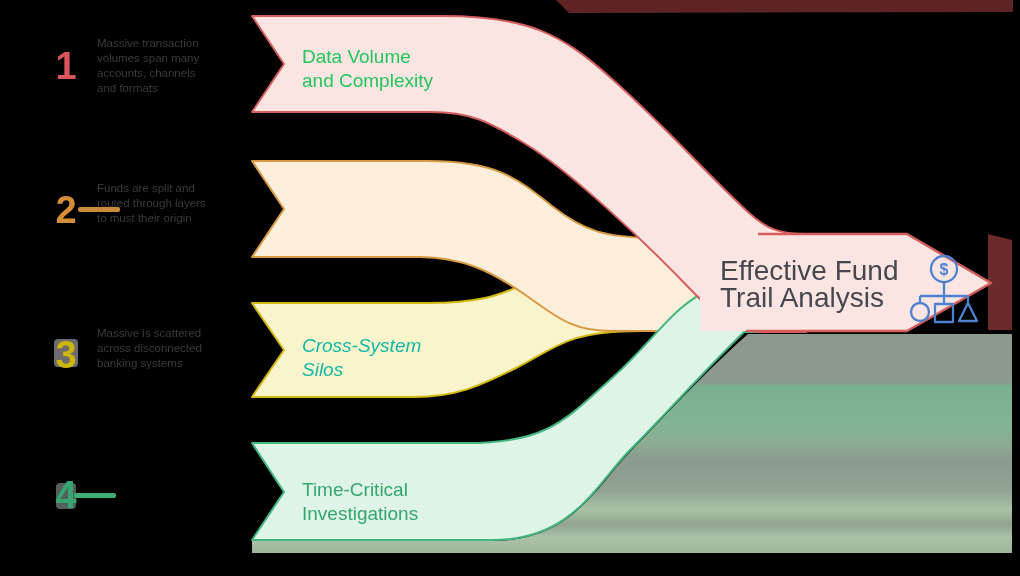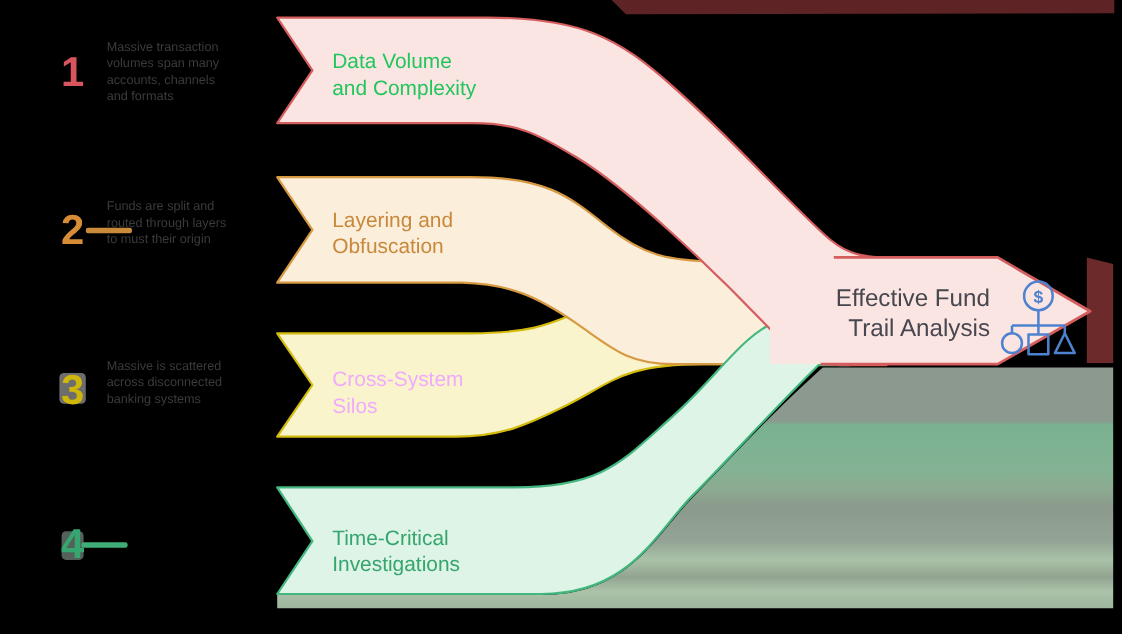--- a/index.html
+++ b/index.html
@@ -5,21 +5,21 @@
   html,body{margin:0;padding:0;background:#000;}
   #stage{position:relative;width:1020px;height:576px;background:#000;overflow:hidden;
          font-family:"Liberation Sans",sans-serif;}
   #stage svg{position:absolute;left:0;top:0;}
   .abs{position:absolute;white-space:pre-line;}
   .num{width:34px;text-align:center;font-size:38px;font-weight:bold;line-height:44px;}
   .badge{position:absolute;border-radius:4px;}
   .dash{position:absolute;height:5px;border-radius:2px;}
   .desc{left:97px;width:142px;font-size:11.5px;line-height:15px;color:#3b3b3b;}
   .blabel{left:302px;width:210px;font-size:19px;line-height:24px;font-weight:500;}
-  .nlabel{left:720px;top:257px;width:180px;text-align:right;font-size:22px;
+  .nlabel{left:720px;top:257px;width:180px;text-align:left;font-size:28px;
           line-height:27px;color:#47474f;font-weight:500;}
 </style>
 </head>
 <body>
 
 <div id="stage">
 
   <svg width="1020" height="576" viewBox="0 0 1020 576">
     <defs>
       <linearGradient id="gw" x1="0" y1="334" x2="0" y2="553" gradientUnits="userSpaceOnUse">
@@ -93,23 +93,21 @@
 and formats</div>
   <div class="abs desc" style="top:181px;">Funds are split and
 routed through layers
 to must their origin</div>
   <div class="abs desc" style="top:326px;">Massive is scattered
 across disconnected
 banking systems</div>
 
   <div class="abs blabel" style="top:45px;color:#22c55e;">Data Volume
 and Complexity</div>
-  <div class="abs blabel" style="top:189px;color:#c8893c;">Layering and
-Obfuscation</div>
-  <div class="abs blabel" style="top:334px;color:#f0abfc;">Cross-System
+  <div class="abs blabel" style="top:334px;color:#14b8a6;font-style:italic;">Cross-System
 Silos</div>
   <div class="abs blabel" style="top:478px;color:#36a56f;">Time-Critical
 Investigations</div>
 
   <div class="abs nlabel">Effective Fund
 Trail Analysis</div>
 
 </div>
 
 </body></html>

